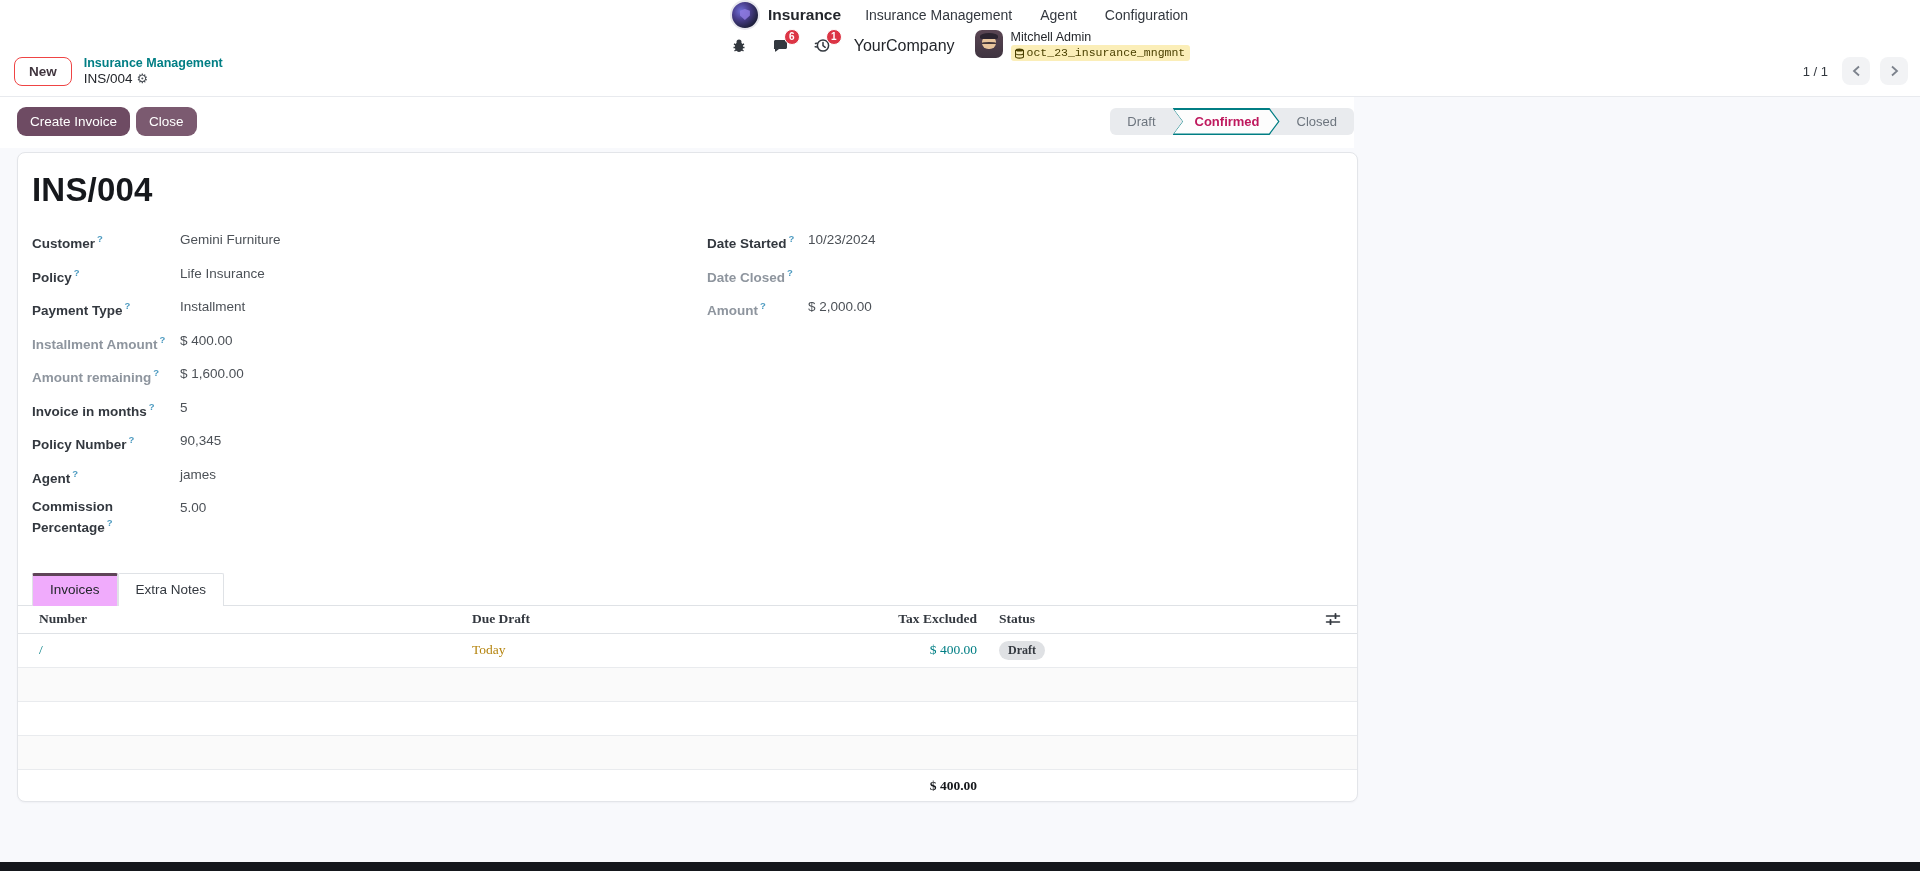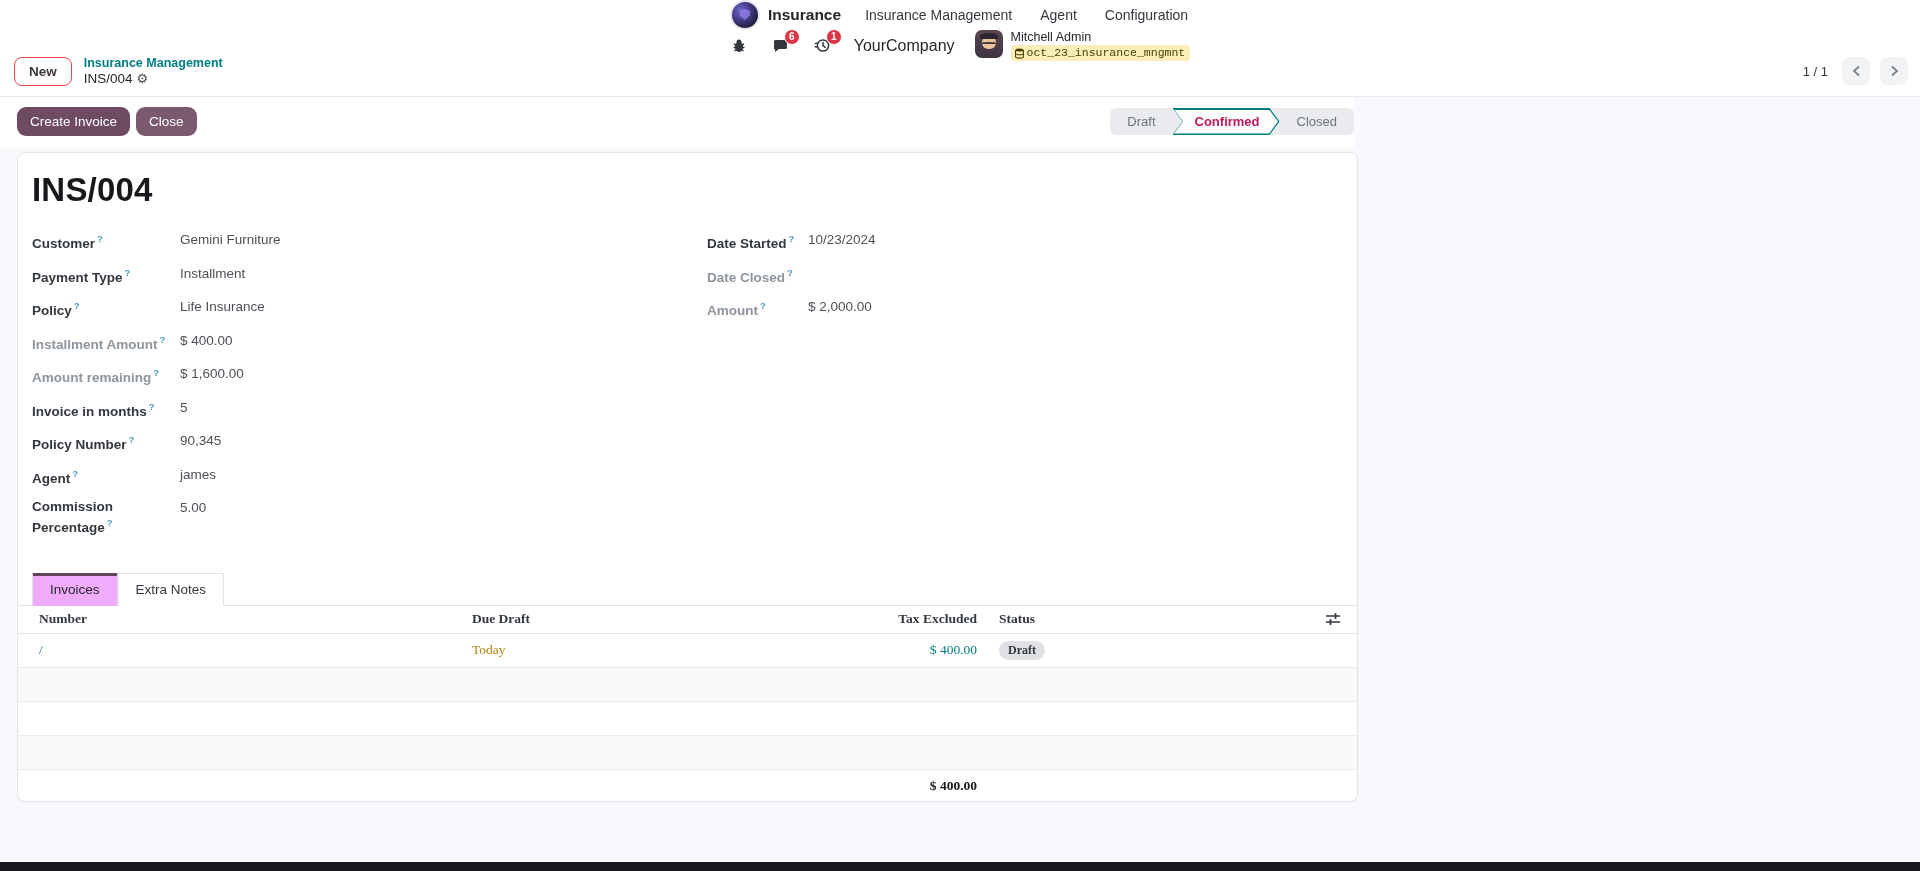--- a/index.html
+++ b/index.html
@@ -275,26 +275,26 @@
   <div class="sheet">
     <div class="sheet-title">INS/004</div>
 
     <div class="field-grid">
       <div class="fg-left">
         <div class="field-row">
           <span class="field-label"><span>Customer</span><sup class="help-sup">?</sup></span>
           <span class="field-value">Gemini Furniture</span>
         </div>
         <div class="field-row">
+          <span class="field-label"><span>Policy</span><sup class="help-sup">?</sup></span>
+          <span class="field-value">Life Insurance</span>
+        </div>
+        <div class="field-row">
           <span class="field-label"><span>Payment Type</span><sup class="help-sup">?</sup></span>
           <span class="field-value">Installment</span>
-        </div>
-        <div class="field-row">
-          <span class="field-label"><span>Policy</span><sup class="help-sup">?</sup></span>
-          <span class="field-value">Life Insurance</span>
         </div>
         <div class="field-row muted">
           <span class="field-label"><span>Installment Amount</span><sup class="help-sup">?</sup></span>
           <span class="field-value">$ 400.00</span>
         </div>
         <div class="field-row muted">
           <span class="field-label"><span>Amount remaining</span><sup class="help-sup">?</sup></span>
           <span class="field-value">$ 1,600.00</span>
         </div>
         <div class="field-row">

